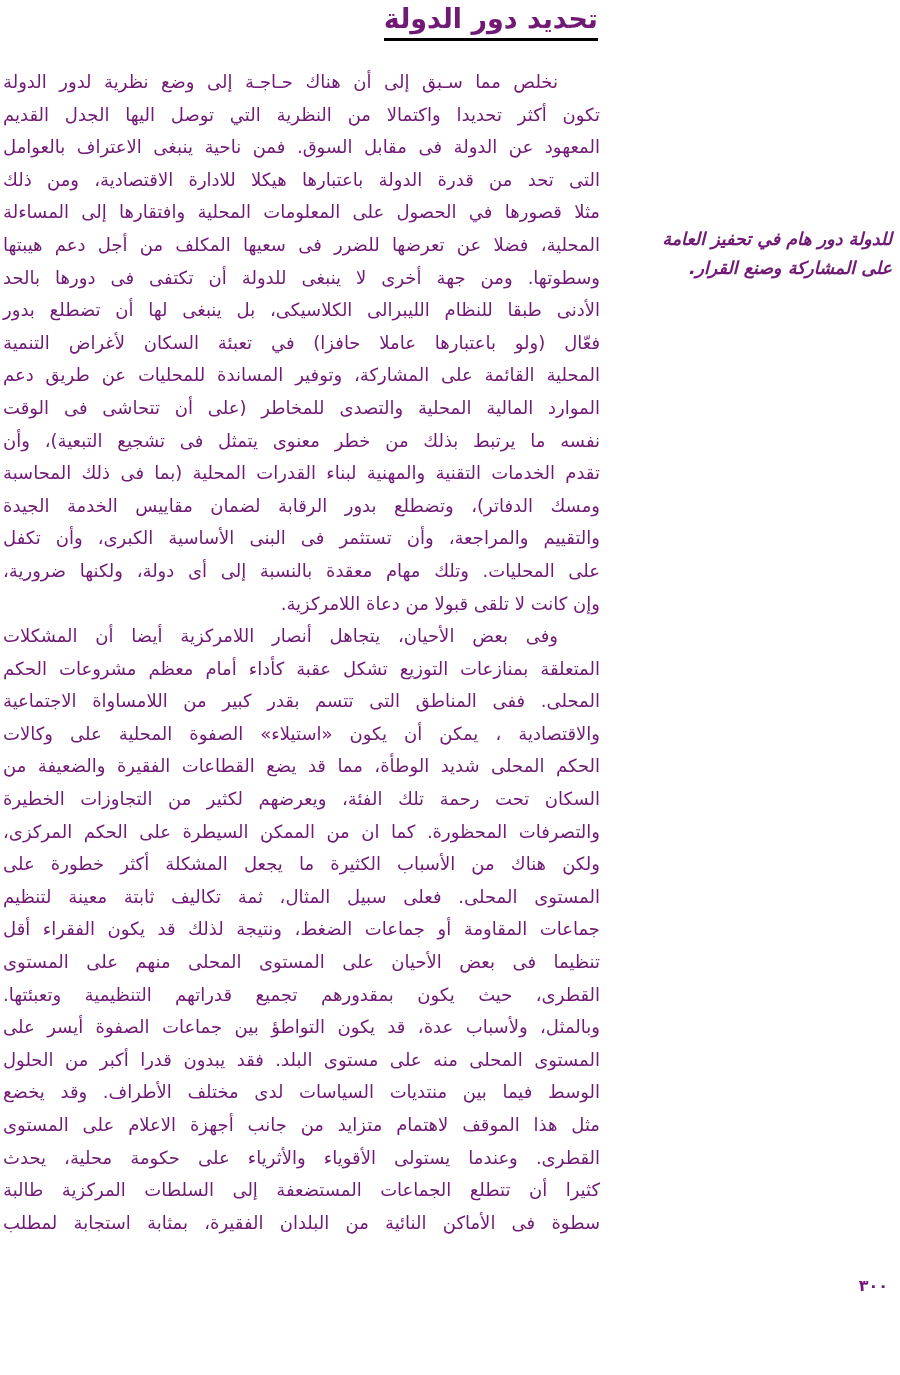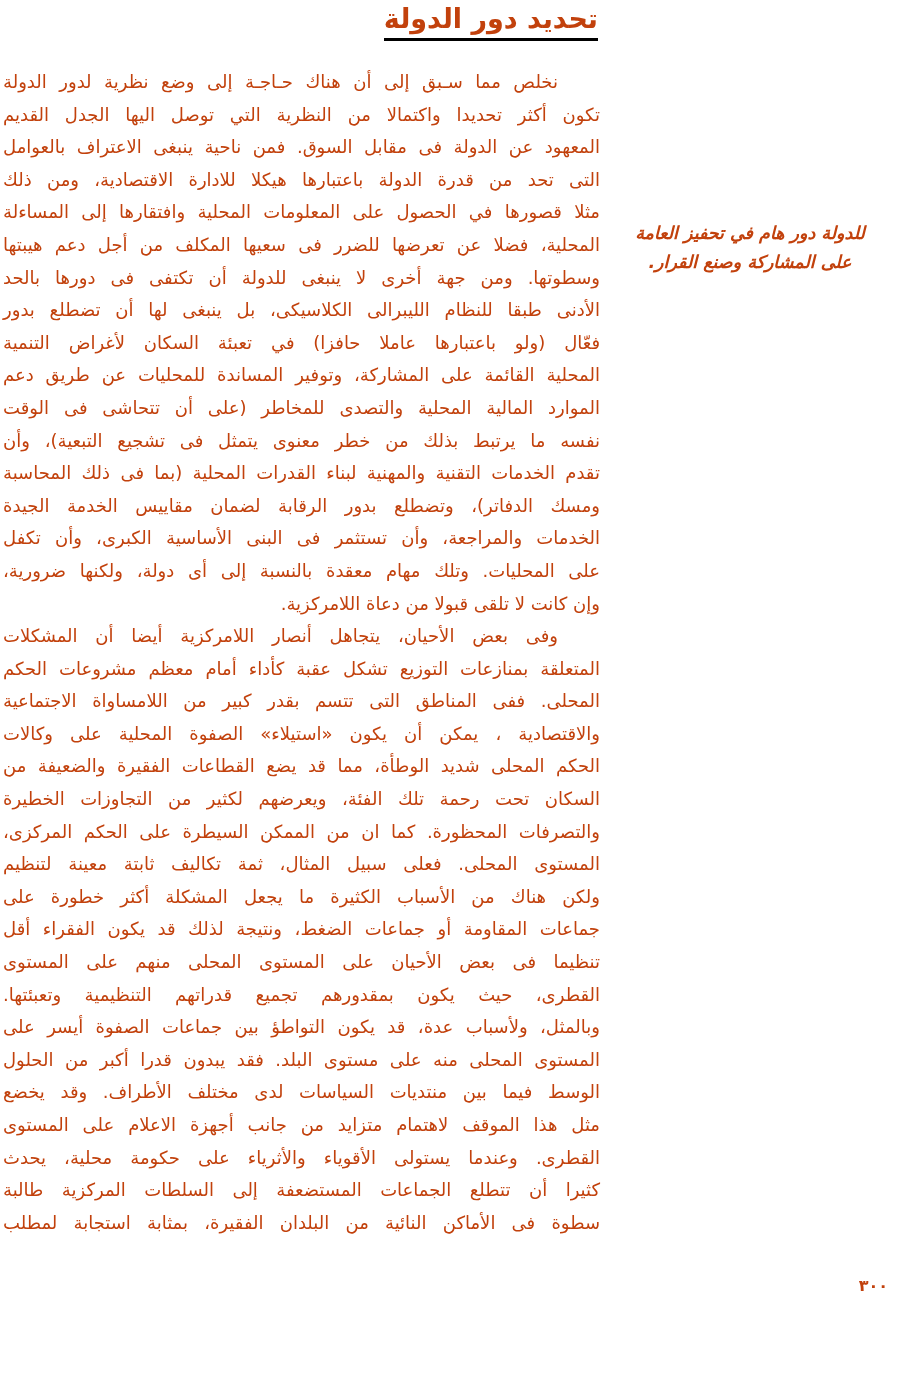--- a/index.html
+++ b/index.html
@@ -7,21 +7,21 @@
     padding: 0;
     background: #ffffff;
   }
   .page {
     position: relative;
     width: 900px;
     height: 1375px;
     background: #ffffff;
     overflow: hidden;
     font-family: "DejaVu Sans", sans-serif;
-    color: #c2410c;
+    color: #701a75;
     direction: rtl;
   }
   .title {
     position: absolute;
     top: 3px;
     right: 302px;
     font-size: 27px;
     font-weight: bold;
     direction: rtl;
     padding-bottom: 4px;
@@ -48,25 +48,25 @@
   .line.start-right {
     text-align-last: right;
   }
   .sup {
     font-size: 11px;
     vertical-align: super;
     line-height: 0;
   }
   .margin-note {
     position: absolute;
-    top: 219px;
+    top: 225px;
     right: 8px;
     width: 284px;
     direction: rtl;
-    text-align: center;
+    text-align: right;
     font-weight: bold;
     font-style: italic;
     font-size: 17.5px;
     line-height: 29px;
   }
   .page-number {
     position: absolute;
     top: 1276px;
     right: 12px;
     font-size: 16px;
@@ -91,35 +91,35 @@
       <div class="line">مثلا قصورها في الحصول على المعلومات المحلية وافتقارها إلى المساءلة</div>
       <div class="line">المحلية، فضلا عن تعرضها للضرر فى سعيها المكلف من أجل دعم هيبتها</div>
       <div class="line">وسطوتها. ومن جهة أخرى لا ينبغى للدولة أن تكتفى فى دورها بالحد</div>
       <div class="line">الأدنى طبقا للنظام الليبرالى الكلاسيكى، بل ينبغى لها أن تضطلع بدور</div>
       <div class="line">فعّال (ولو باعتبارها عاملا حافزا) في تعبئة السكان لأغراض التنمية</div>
       <div class="line">المحلية القائمة على المشاركة، وتوفير المساندة للمحليات عن طريق دعم</div>
       <div class="line">الموارد المالية المحلية والتصدى للمخاطر (على أن تتحاشى فى الوقت</div>
       <div class="line">نفسه ما يرتبط بذلك من خطر معنوى يتمثل فى تشجيع التبعية)، وأن</div>
       <div class="line">تقدم الخدمات التقنية والمهنية لبناء القدرات المحلية (بما فى ذلك المحاسبة</div>
       <div class="line">ومسك الدفاتر)، وتضطلع بدور الرقابة لضمان مقاييس الخدمة الجيدة</div>
-      <div class="line">الخدمات والمراجعة، وأن تستثمر فى البنى الأساسية الكبرى، وأن تكفل</div>
+      <div class="line">والتقييم والمراجعة، وأن تستثمر فى البنى الأساسية الكبرى، وأن تكفل</div>
       <div class="line">على المحليات. وتلك مهام معقدة بالنسبة إلى أى دولة، ولكنها ضرورية،</div>
       <div class="line start-right">وإن كانت لا تلقى قبولا من دعاة اللامركزية.</div>
     </div>
 
     <div>
       <div class="line indent">وفى بعض الأحيان، يتجاهل أنصار اللامركزية أيضا أن المشكلات</div>
       <div class="line">المتعلقة بمنازعات التوزيع تشكل عقبة كأداء أمام معظم مشروعات الحكم</div>
       <div class="line">المحلى. ففى المناطق التى تتسم بقدر كبير من اللامساواة الاجتماعية</div>
       <div class="line">والاقتصادية ، يمكن أن يكون «استيلاء» الصفوة المحلية على وكالات</div>
       <div class="line">الحكم المحلى شديد الوطأة، مما قد يضع القطاعات الفقيرة والضعيفة من</div>
       <div class="line">السكان تحت رحمة تلك الفئة، ويعرضهم لكثير من التجاوزات الخطيرة</div>
       <div class="line">والتصرفات المحظورة. كما ان من الممكن السيطرة على الحكم المركزى،</div>
+      <div class="line">ولكن هناك من الأسباب الكثيرة ما يجعل المشكلة أكثر خطورة على</div>
       <div class="line">المستوى المحلى. فعلى سبيل المثال، ثمة تكاليف ثابتة معينة لتنظيم</div>
-      <div class="line">ولكن هناك من الأسباب الكثيرة ما يجعل المشكلة أكثر خطورة على</div>
       <div class="line">جماعات المقاومة أو جماعات الضغط، ونتيجة لذلك قد يكون الفقراء أقل</div>
       <div class="line">تنظيما فى بعض الأحيان على المستوى المحلى منهم على المستوى</div>
       <div class="line">القطرى، حيث يكون بمقدورهم تجميع قدراتهم التنظيمية وتعبئتها.</div>
       <div class="line">وبالمثل، ولأسباب عدة، قد يكون التواطؤ بين جماعات الصفوة أيسر على</div>
       <div class="line">المستوى المحلى منه على مستوى البلد. فقد يبدون قدرا أكبر من الحلول</div>
       <div class="line">الوسط فيما بين منتديات السياسات لدى مختلف الأطراف. وقد يخضع</div>
       <div class="line">مثل هذا الموقف لاهتمام متزايد من جانب أجهزة الاعلام على المستوى</div>
       <div class="line">القطرى. وعندما يستولى الأقوياء والأثرياء على حكومة محلية، يحدث</div>
       <div class="line">كثيرا أن تتطلع الجماعات المستضعفة إلى السلطات المركزية طالبة</div>
       <div class="line">سطوة فى الأماكن النائية من البلدان الفقيرة، بمثابة استجابة لمطلب</div>

